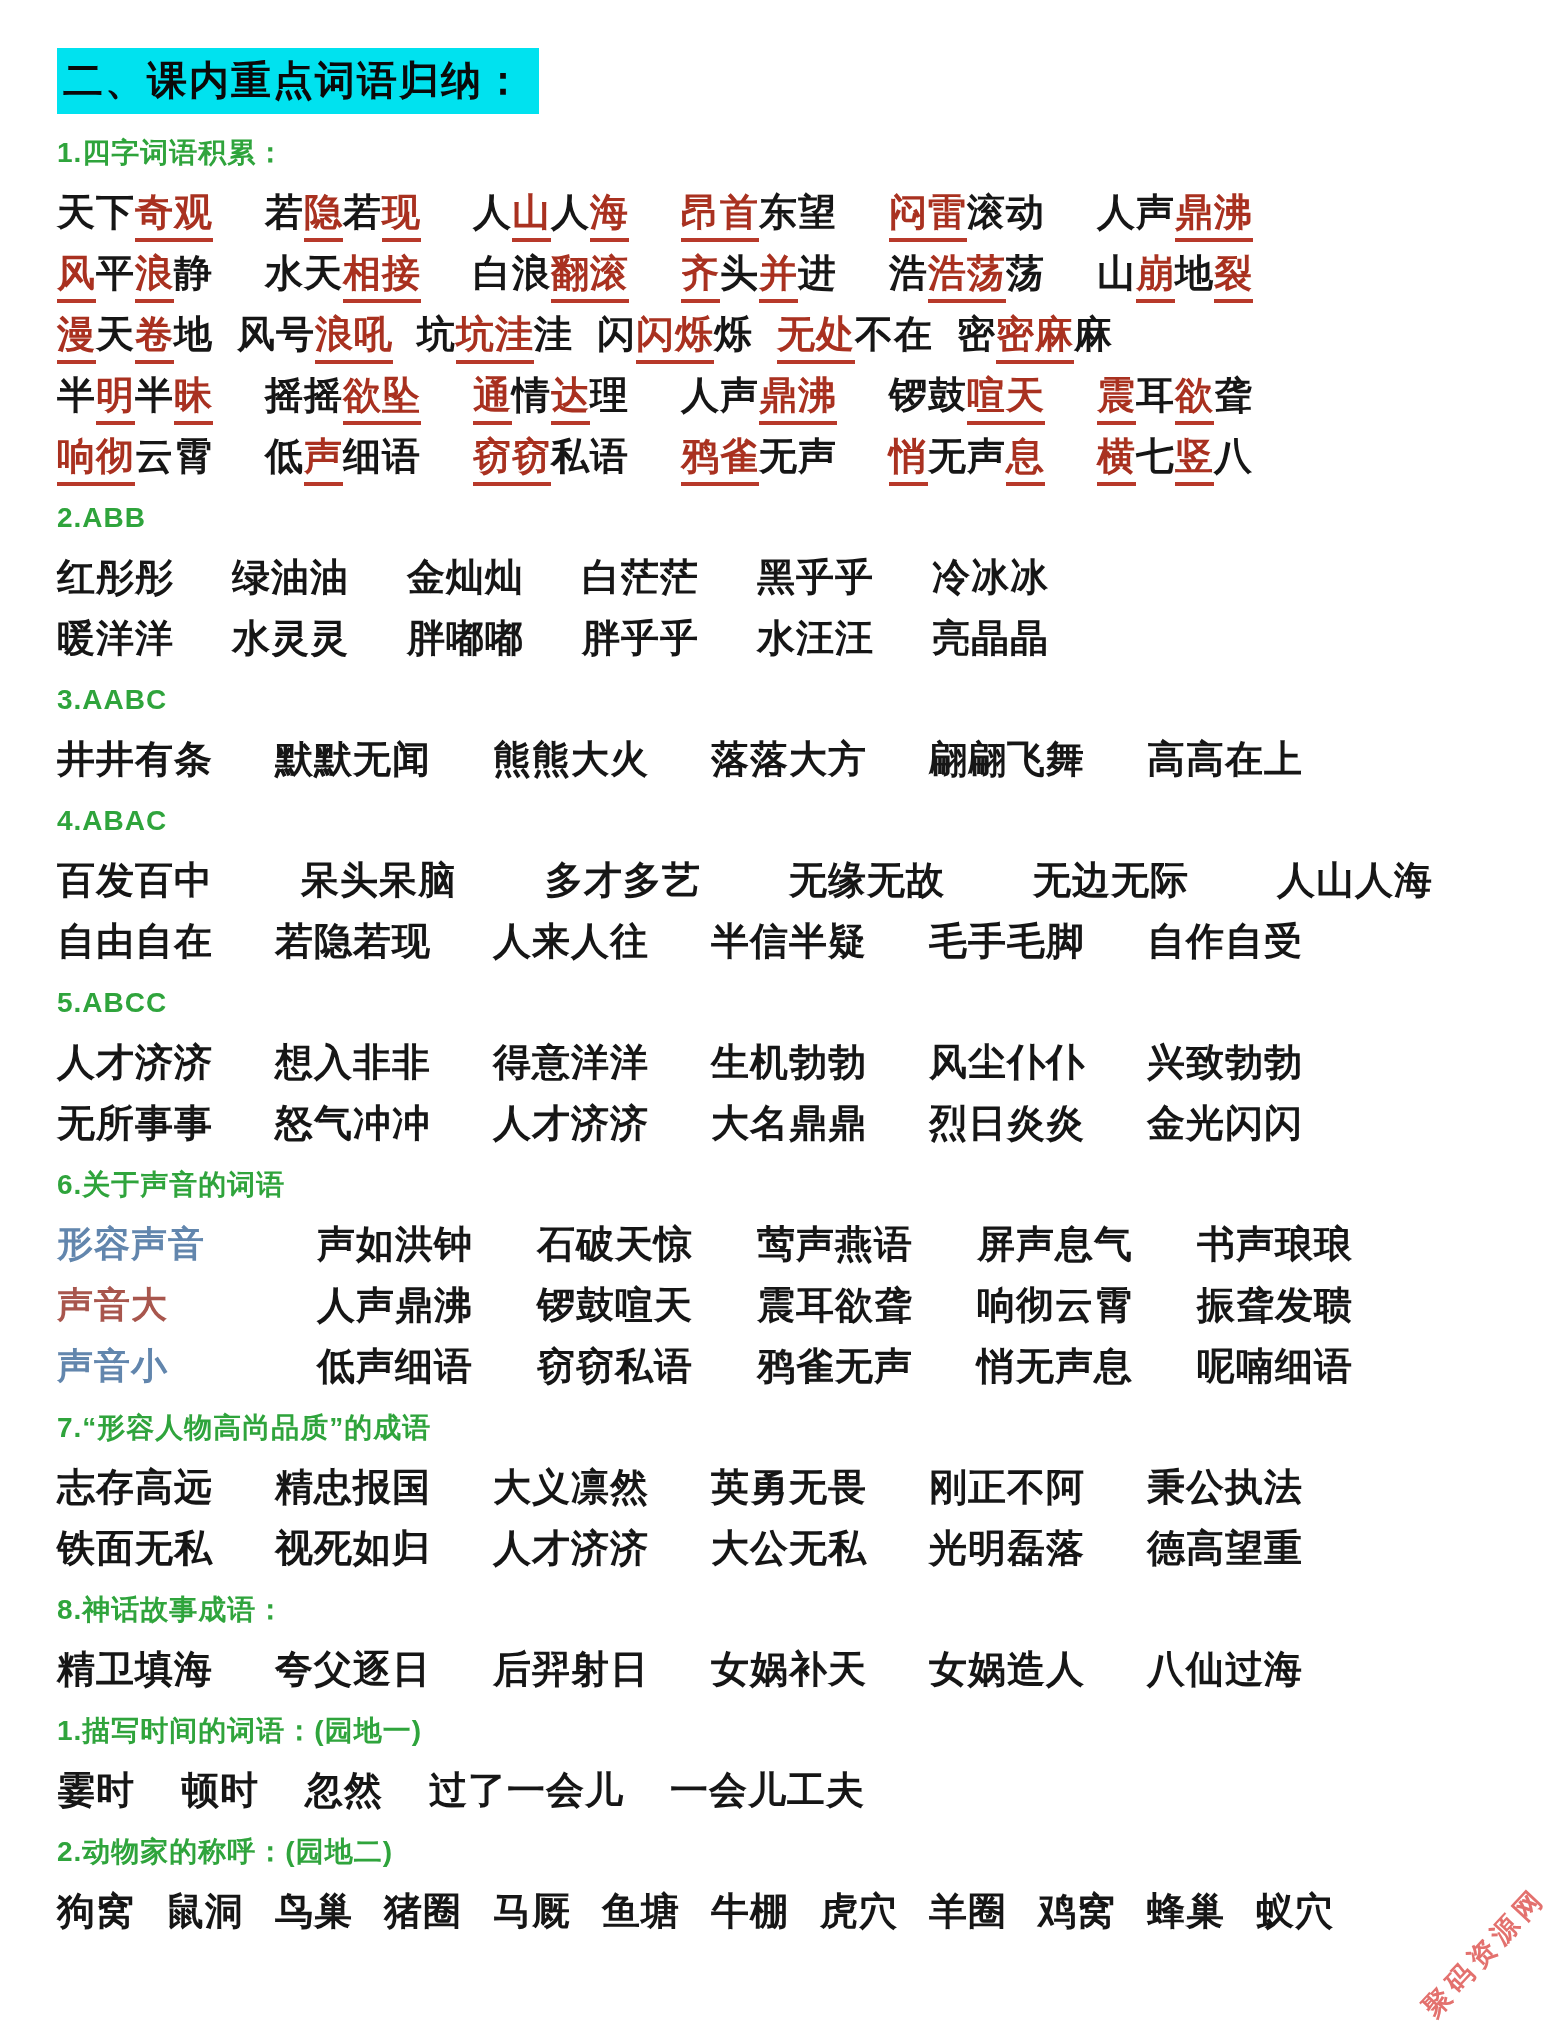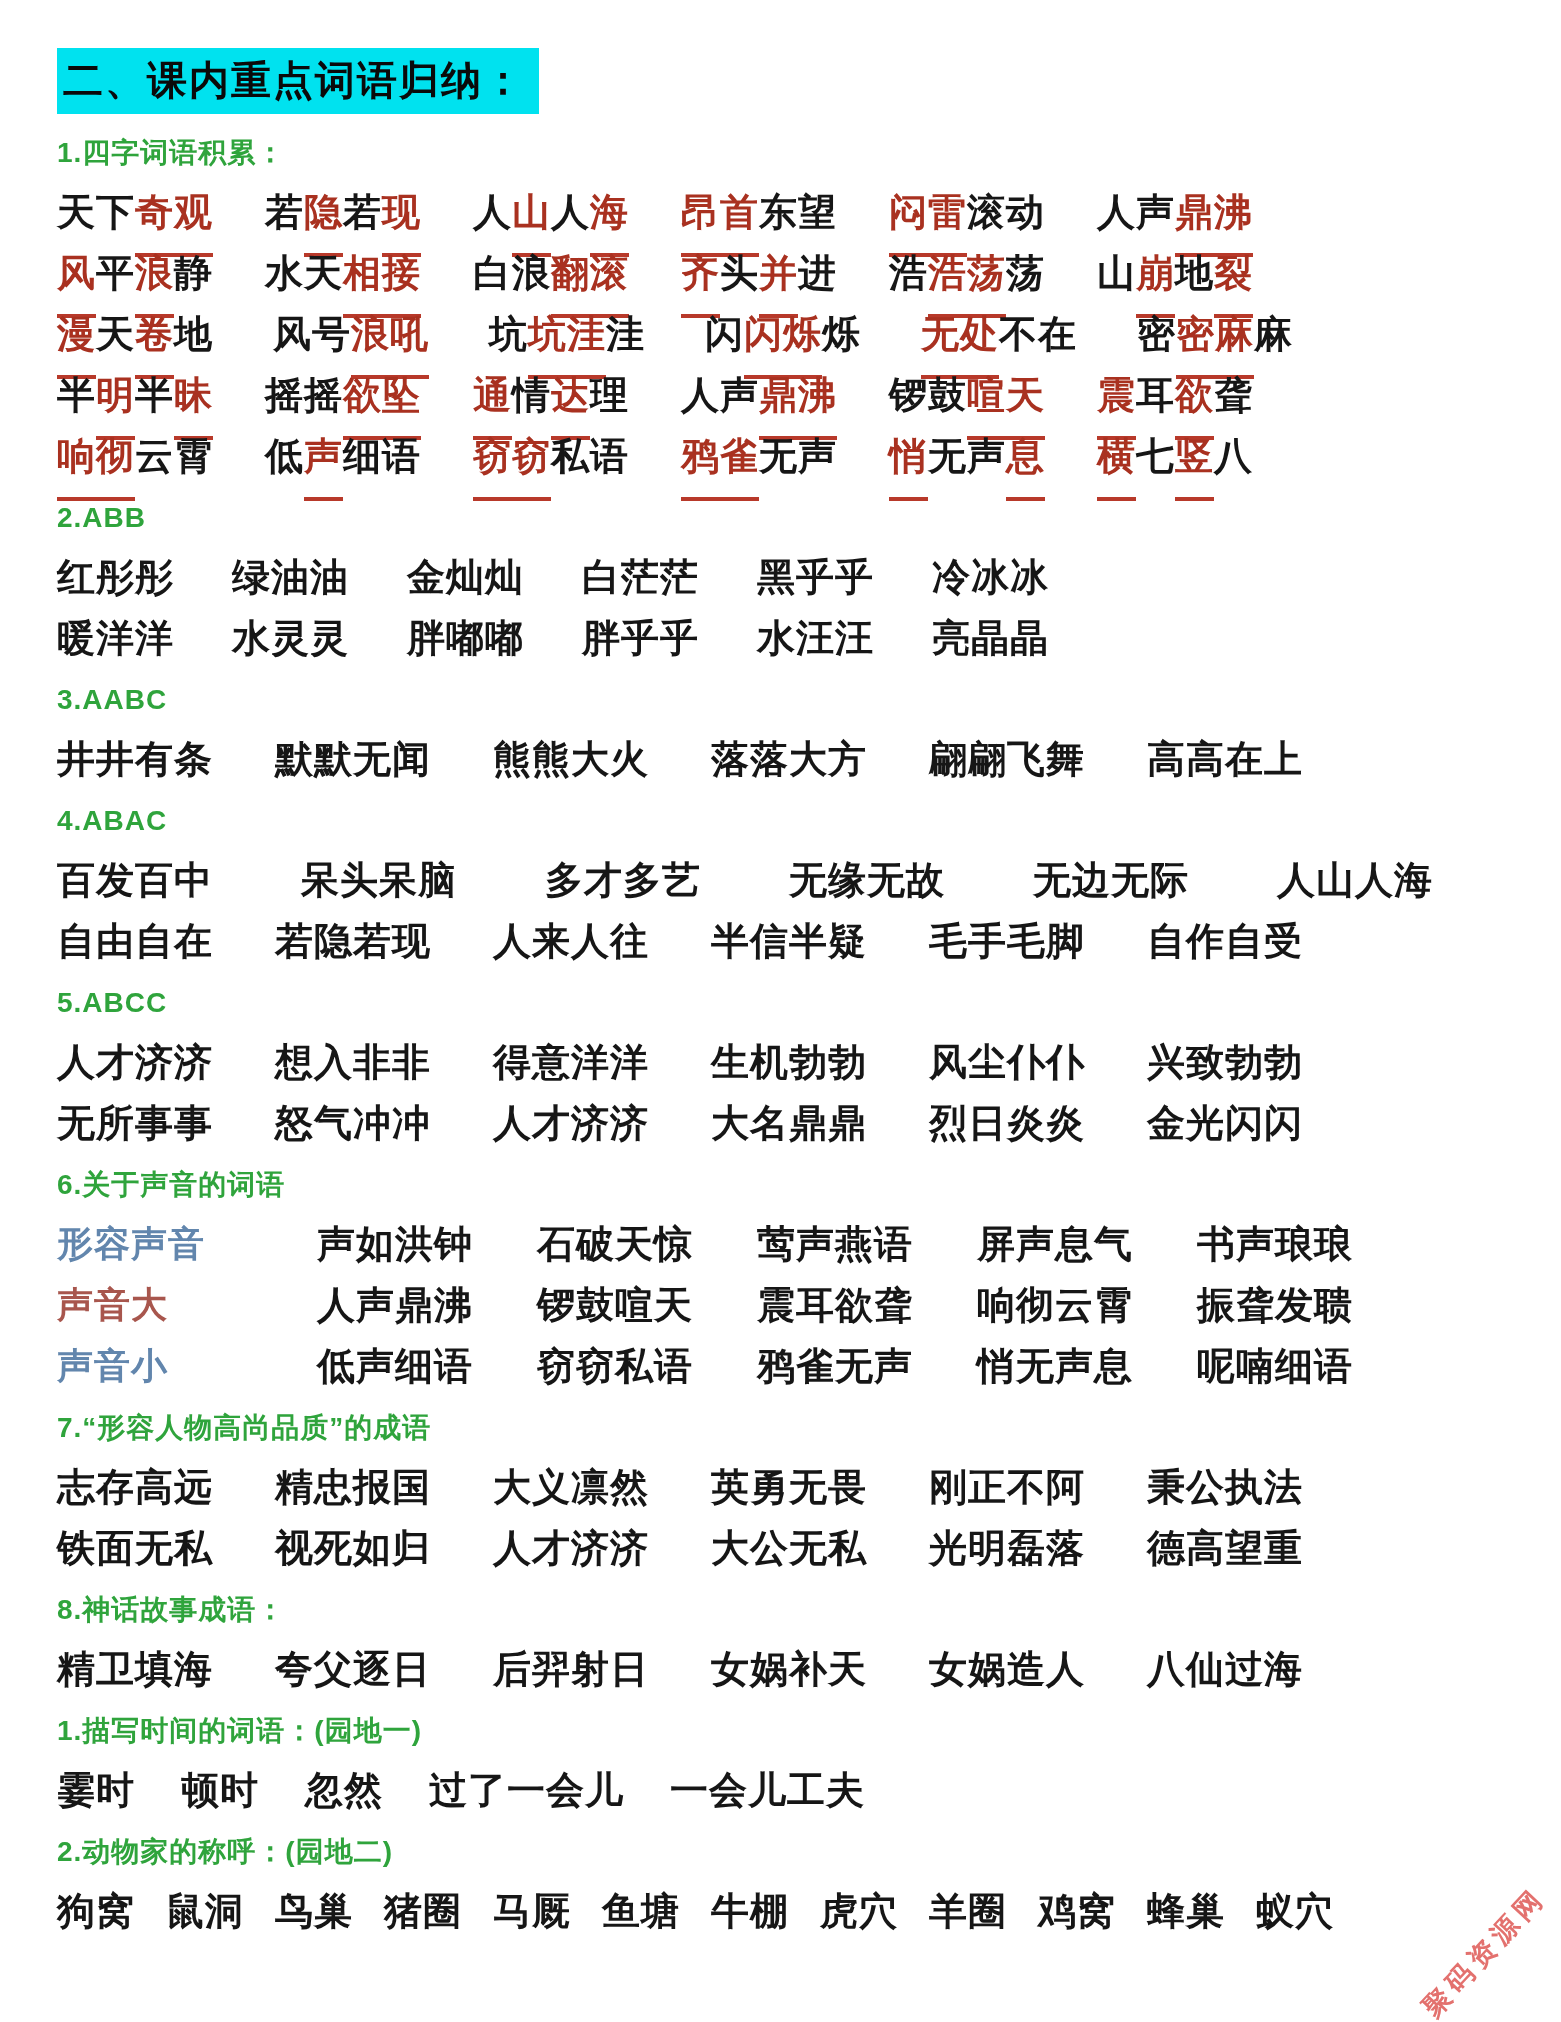--- a/index.html
+++ b/index.html
@@ -38,21 +38,21 @@
     display:flex;align-items:center;
     font-size:38px;
     font-weight:bold;
     letter-spacing:1px;
     white-space:nowrap;
   }
   .word{display:inline-block;line-height:1;}
   .red{
     color:var(--red,#a93120);
     border-bottom:4px solid var(--red-line,#b8392a);
-    padding-bottom:20px;
+    padding-bottom:5px;
   }
   .rowlabel{
     display:inline-block;
     width:196px;
     flex-shrink:0;
     font-size:36px;
     font-weight:bold;
     line-height:1;
   }
   .label-blue{color:var(--blue,#6286ad);}
@@ -88,21 +88,21 @@
         <span class="word"><span>人声</span><span class="red">鼎沸</span></span>
       </div>
       <div class="row" style="column-gap: 52px;">
         <span class="word"><span class="red">风</span><span>平</span><span class="red">浪</span><span>静</span></span>
         <span class="word"><span>水天</span><span class="red">相接</span></span>
         <span class="word"><span>白浪</span><span class="red">翻滚</span></span>
         <span class="word"><span class="red">齐</span><span>头</span><span class="red">并</span><span>进</span></span>
         <span class="word"><span>浩</span><span class="red">浩荡</span><span>荡</span></span>
         <span class="word"><span>山</span><span class="red">崩</span><span>地</span><span class="red">裂</span></span>
       </div>
-      <div class="row" style="column-gap: 60px;">
+      <div class="row" style="column-gap: 24px;">
         <span class="word"><span class="red">漫</span><span>天</span><span class="red">卷</span><span>地</span></span>
         <span class="word"><span>风号</span><span class="red">浪吼</span></span>
         <span class="word"><span>坑</span><span class="red">坑洼</span><span>洼</span></span>
         <span class="word"><span>闪</span><span class="red">闪烁</span><span>烁</span></span>
         <span class="word"><span class="red">无处</span><span>不在</span></span>
         <span class="word"><span>密</span><span class="red">密麻</span><span>麻</span></span>
       </div>
       <div class="row" style="column-gap: 52px;">
         <span class="word"><span>半</span><span class="red">明</span><span>半</span><span class="red">昧</span></span>
         <span class="word"><span>摇摇</span><span class="red">欲坠</span></span>

